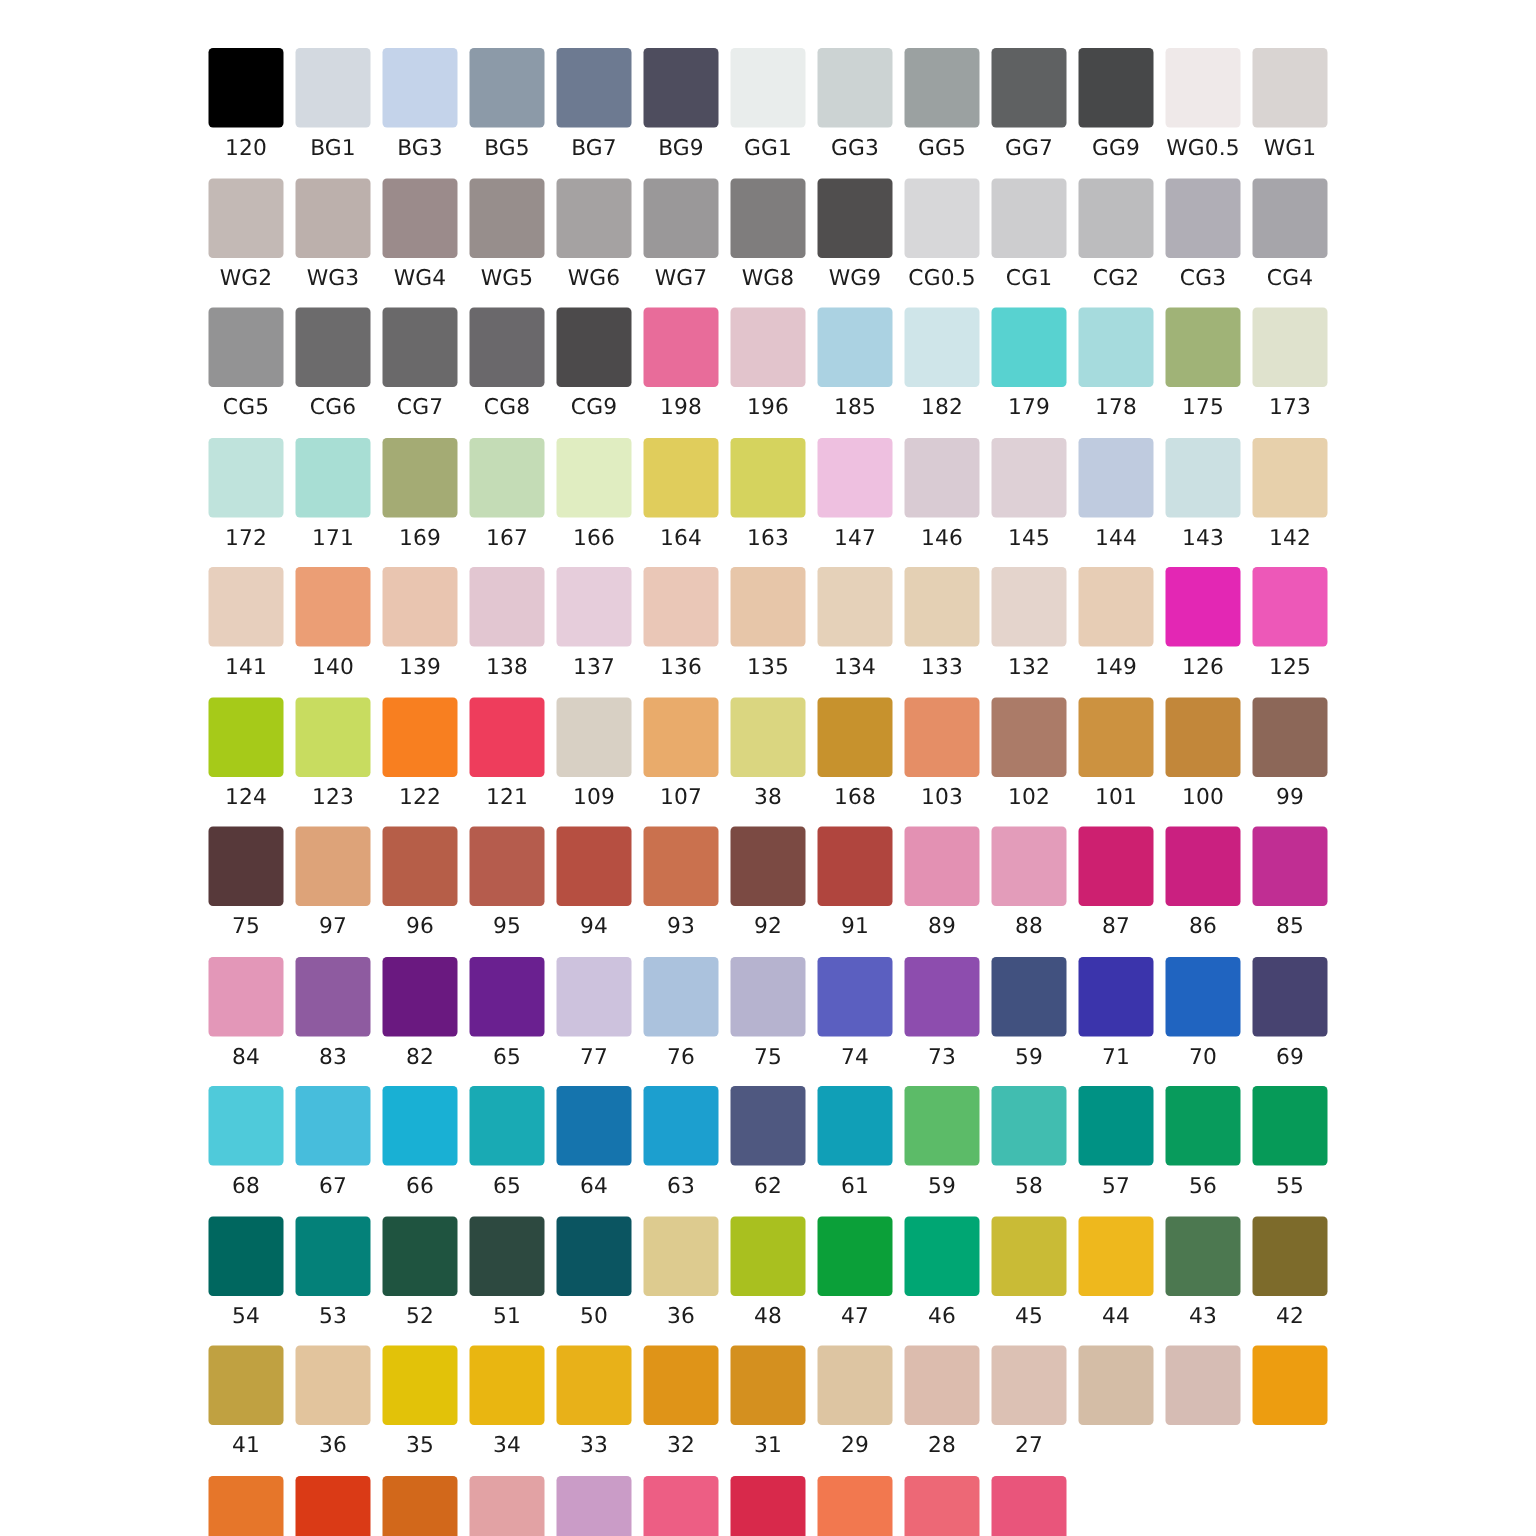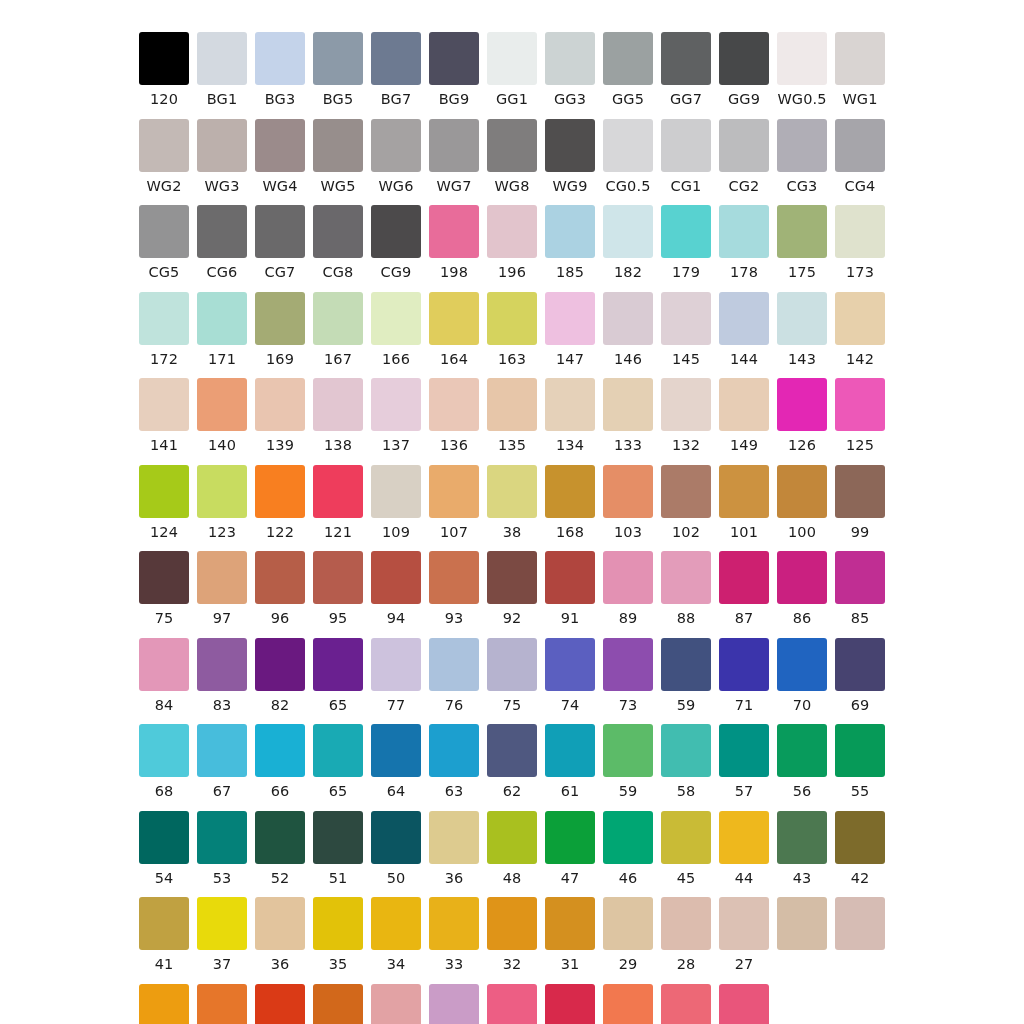--- a/index.html
+++ b/index.html
@@ -573,24 +573,20 @@
       </div>
       <div class="cell">
         <div class="chip" style="background-color: rgb(125, 107, 43);"></div>
         <div class="chip-label">42</div>
       </div>
       <div class="cell">
         <div class="chip" style="background-color: rgb(192, 161, 65);"></div>
         <div class="chip-label">41</div>
       </div>
       <div class="cell">
-        <div class="chip" style="background-color: rgb(232, 218, 11);"></div>
-        <div class="chip-label">37</div>
-      </div>
-      <div class="cell">
         <div class="chip" style="background-color: rgb(226, 196, 157);"></div>
         <div class="chip-label">36</div>
       </div>
       <div class="cell">
         <div class="chip" style="background-color: rgb(226, 194, 9);"></div>
         <div class="chip-label">35</div>
       </div>
       <div class="cell">
         <div class="chip" style="background-color: rgb(233, 182, 17);"></div>
         <div class="chip-label">34</div>

